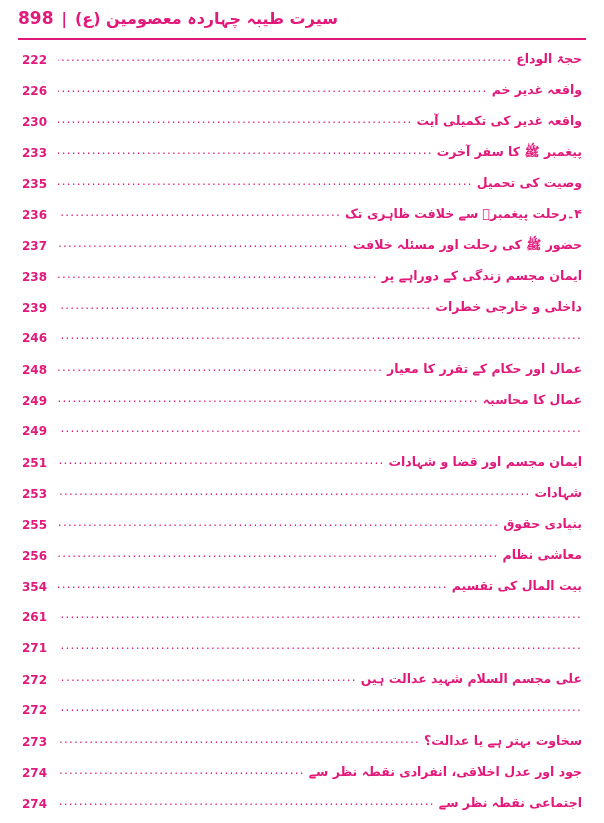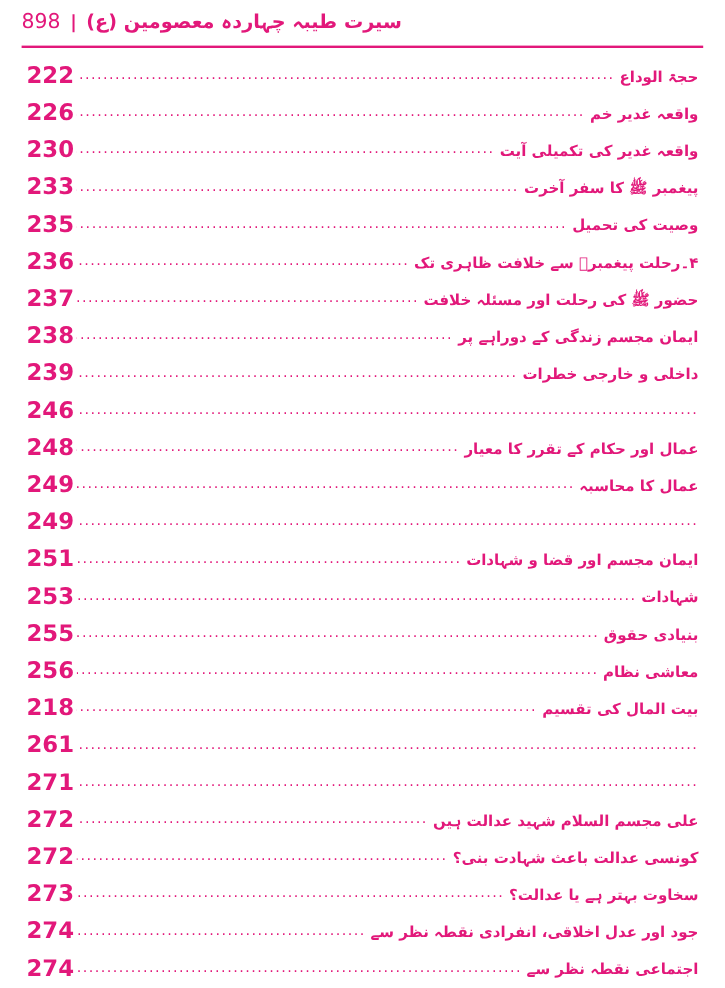--- a/index.html
+++ b/index.html
@@ -47,21 +47,21 @@
     color: #e2187a;
     white-space: nowrap;
   }
   .header-sep {
     font-size: 15px;
     color: #e2187a;
     font-weight: bold;
   }
   .header-pageno {
     font-size: 17px;
-    font-weight: normal;
+    font-weight: bold;
     color: #e2187a;
   }
   .header-rule {
     position: absolute;
     left: 0;
     right: 0;
     bottom: -2px;
     height: 2px;
     background: #e2187a;
   }
@@ -95,21 +95,21 @@
     overflow: hidden;
     white-space: nowrap;
     color: #e2187a;
     font-size: 12px;
     letter-spacing: 1.2px;
     transform: translateY(-3px);
     min-width: 10px;
   }
   .toc-page {
     flex: 0 0 auto;
-    font-size: 19px;
+    font-size: 12px;
     font-weight: bold;
     color: #e2187a;
     direction: ltr;
     text-align: left;
     min-width: 34px;
     padding-right: 2px;
   }
 </style>
 </head>
 <body>
@@ -205,37 +205,36 @@
         <span class="toc-page">255</span>
       </div>
       <div class="toc-row">
         <span class="toc-title">معاشی نظام</span>
         <span class="toc-dots">......................................................................................................................</span>
         <span class="toc-page">256</span>
       </div>
       <div class="toc-row">
         <span class="toc-title">بیت المال کی تقسیم</span>
         <span class="toc-dots">......................................................................................................................</span>
-        <span class="toc-page">218</span>
+        <span class="toc-page">354</span>
       </div>
       <div class="toc-row">
         <span class="toc-dots">......................................................................................................................</span>
         <span class="toc-page">261</span>
       </div>
       <div class="toc-row">
         <span class="toc-dots">......................................................................................................................</span>
         <span class="toc-page">271</span>
       </div>
       <div class="toc-row">
         <span class="toc-title">علی مجسم السلام شہید عدالت ہیں</span>
         <span class="toc-dots">......................................................................................................................</span>
         <span class="toc-page">272</span>
       </div>
       <div class="toc-row">
-        <span class="toc-title">کونسی عدالت باعث شہادت بنی؟</span>
         <span class="toc-dots">......................................................................................................................</span>
         <span class="toc-page">272</span>
       </div>
       <div class="toc-row">
         <span class="toc-title">سخاوت بہتر ہے یا عدالت؟</span>
         <span class="toc-dots">......................................................................................................................</span>
         <span class="toc-page">273</span>
       </div>
       <div class="toc-row">
         <span class="toc-title">جود اور عدل اخلاقی، انفرادی نقطہ نظر سے</span>

